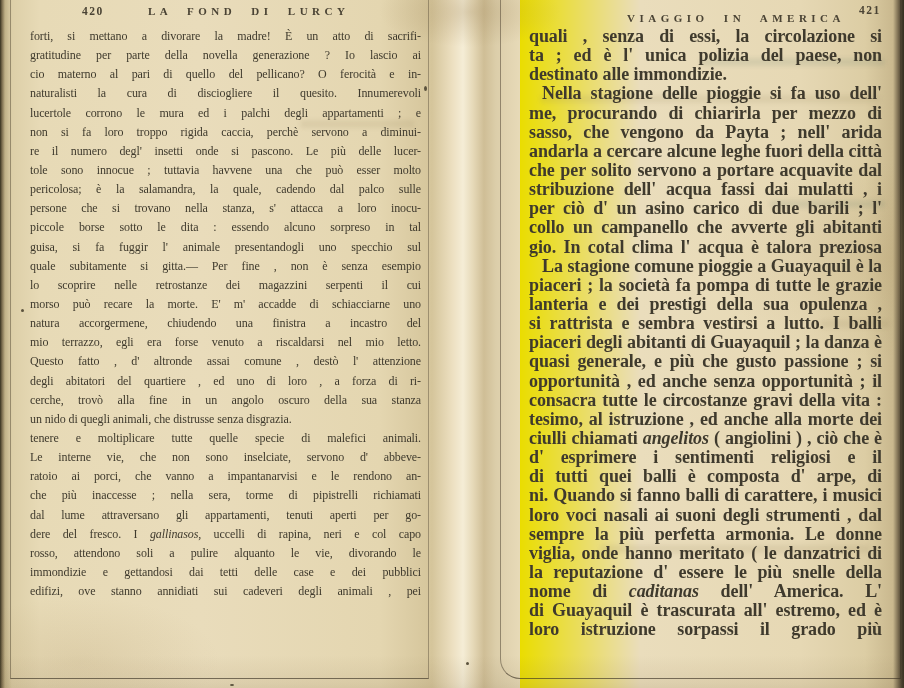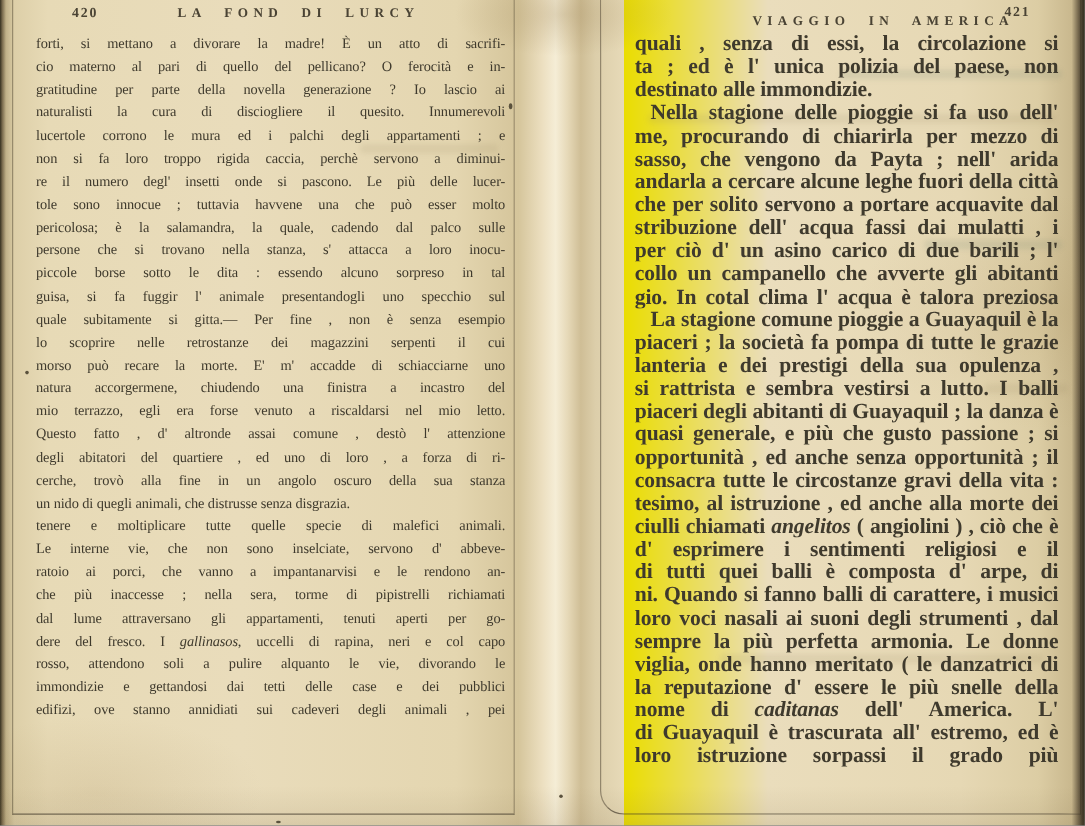--- a/index.html
+++ b/index.html
@@ -31,21 +31,21 @@
   }
   .frame-right{
     left:500px;width:399px;
     border-left:1px solid rgba(72,62,44,0.50);
     border-right:1px solid rgba(60,52,38,0.45);
     border-bottom:1px solid rgba(60,52,38,0.65);
     border-bottom-left-radius:20px;
   }
   .pagenum{
     position:absolute;top:5px;
-    font-size:11.5px;font-weight:bold;letter-spacing:1.5px;color:#4a4334;
+    font-size:11.5px;font-weight:bold;letter-spacing:1.5px;color:#4a4334;margin-left:22px;
   }
   .runhead{
     position:absolute;top:5px;
     font-size:11px;font-weight:bold;
     letter-spacing:4.5px;word-spacing:8px;color:#4a4334;
   }
   .page-text{position:absolute;top:27px;}
   .page-text .line{
     height:19.15px;line-height:19.15px;
     text-align:justify;text-align-last:justify;
@@ -79,22 +79,22 @@
   <div class="speck" style="left:424px;top:86px;width:3px;height:5px;"></div>
   <div class="speck" style="left:21px;top:309px;width:3px;height:3px;"></div>
   <div class="speck" style="left:466px;top:662px;width:3px;height:3px;"></div>
   <div class="speck" style="left:230px;top:684px;width:4px;height:2px;"></div>
 
   <div>
     <span class="pagenum" style="left:60px">420</span>
     <span class="runhead" style="left:148px">LA FOND DI LURCY</span>
     <div class="page-text left-text">
         <div class="line"><span>forti, si mettano a divorare la madre! È un atto di sacrifi-</span></div>
+        <div class="line"><span>gratitudine per parte della novella generazione ? Io lascio ai</span></div>
         <div class="line"><span>cio materno al pari di quello del pellicano? O ferocità e in-</span></div>
-        <div class="line"><span>gratitudine per parte della novella generazione ? Io lascio ai</span></div>
         <div class="line"><span>naturalisti la cura di disciogliere il quesito. Innumerevoli</span></div>
         <div class="line"><span>lucertole corrono le mura ed i palchi degli appartamenti ; e</span></div>
         <div class="line"><span>non si fa loro troppo rigida caccia, perchè servono a diminui-</span></div>
         <div class="line"><span>re il numero degl' insetti onde si pascono. Le più delle lucer-</span></div>
         <div class="line"><span>tole sono innocue ; tuttavia havvene una che può esser molto</span></div>
         <div class="line"><span>pericolosa; è la salamandra, la quale, cadendo dal palco sulle</span></div>
         <div class="line"><span>persone che si trovano nella stanza, s' attacca a loro inocu-</span></div>
         <div class="line"><span>piccole borse sotto le dita : essendo alcuno sorpreso in tal</span></div>
         <div class="line"><span>guisa, si fa fuggir l' animale presentandogli uno specchio sul</span></div>
         <div class="line"><span>quale subitamente si gitta.— Per fine , non è senza esempio</span></div>

